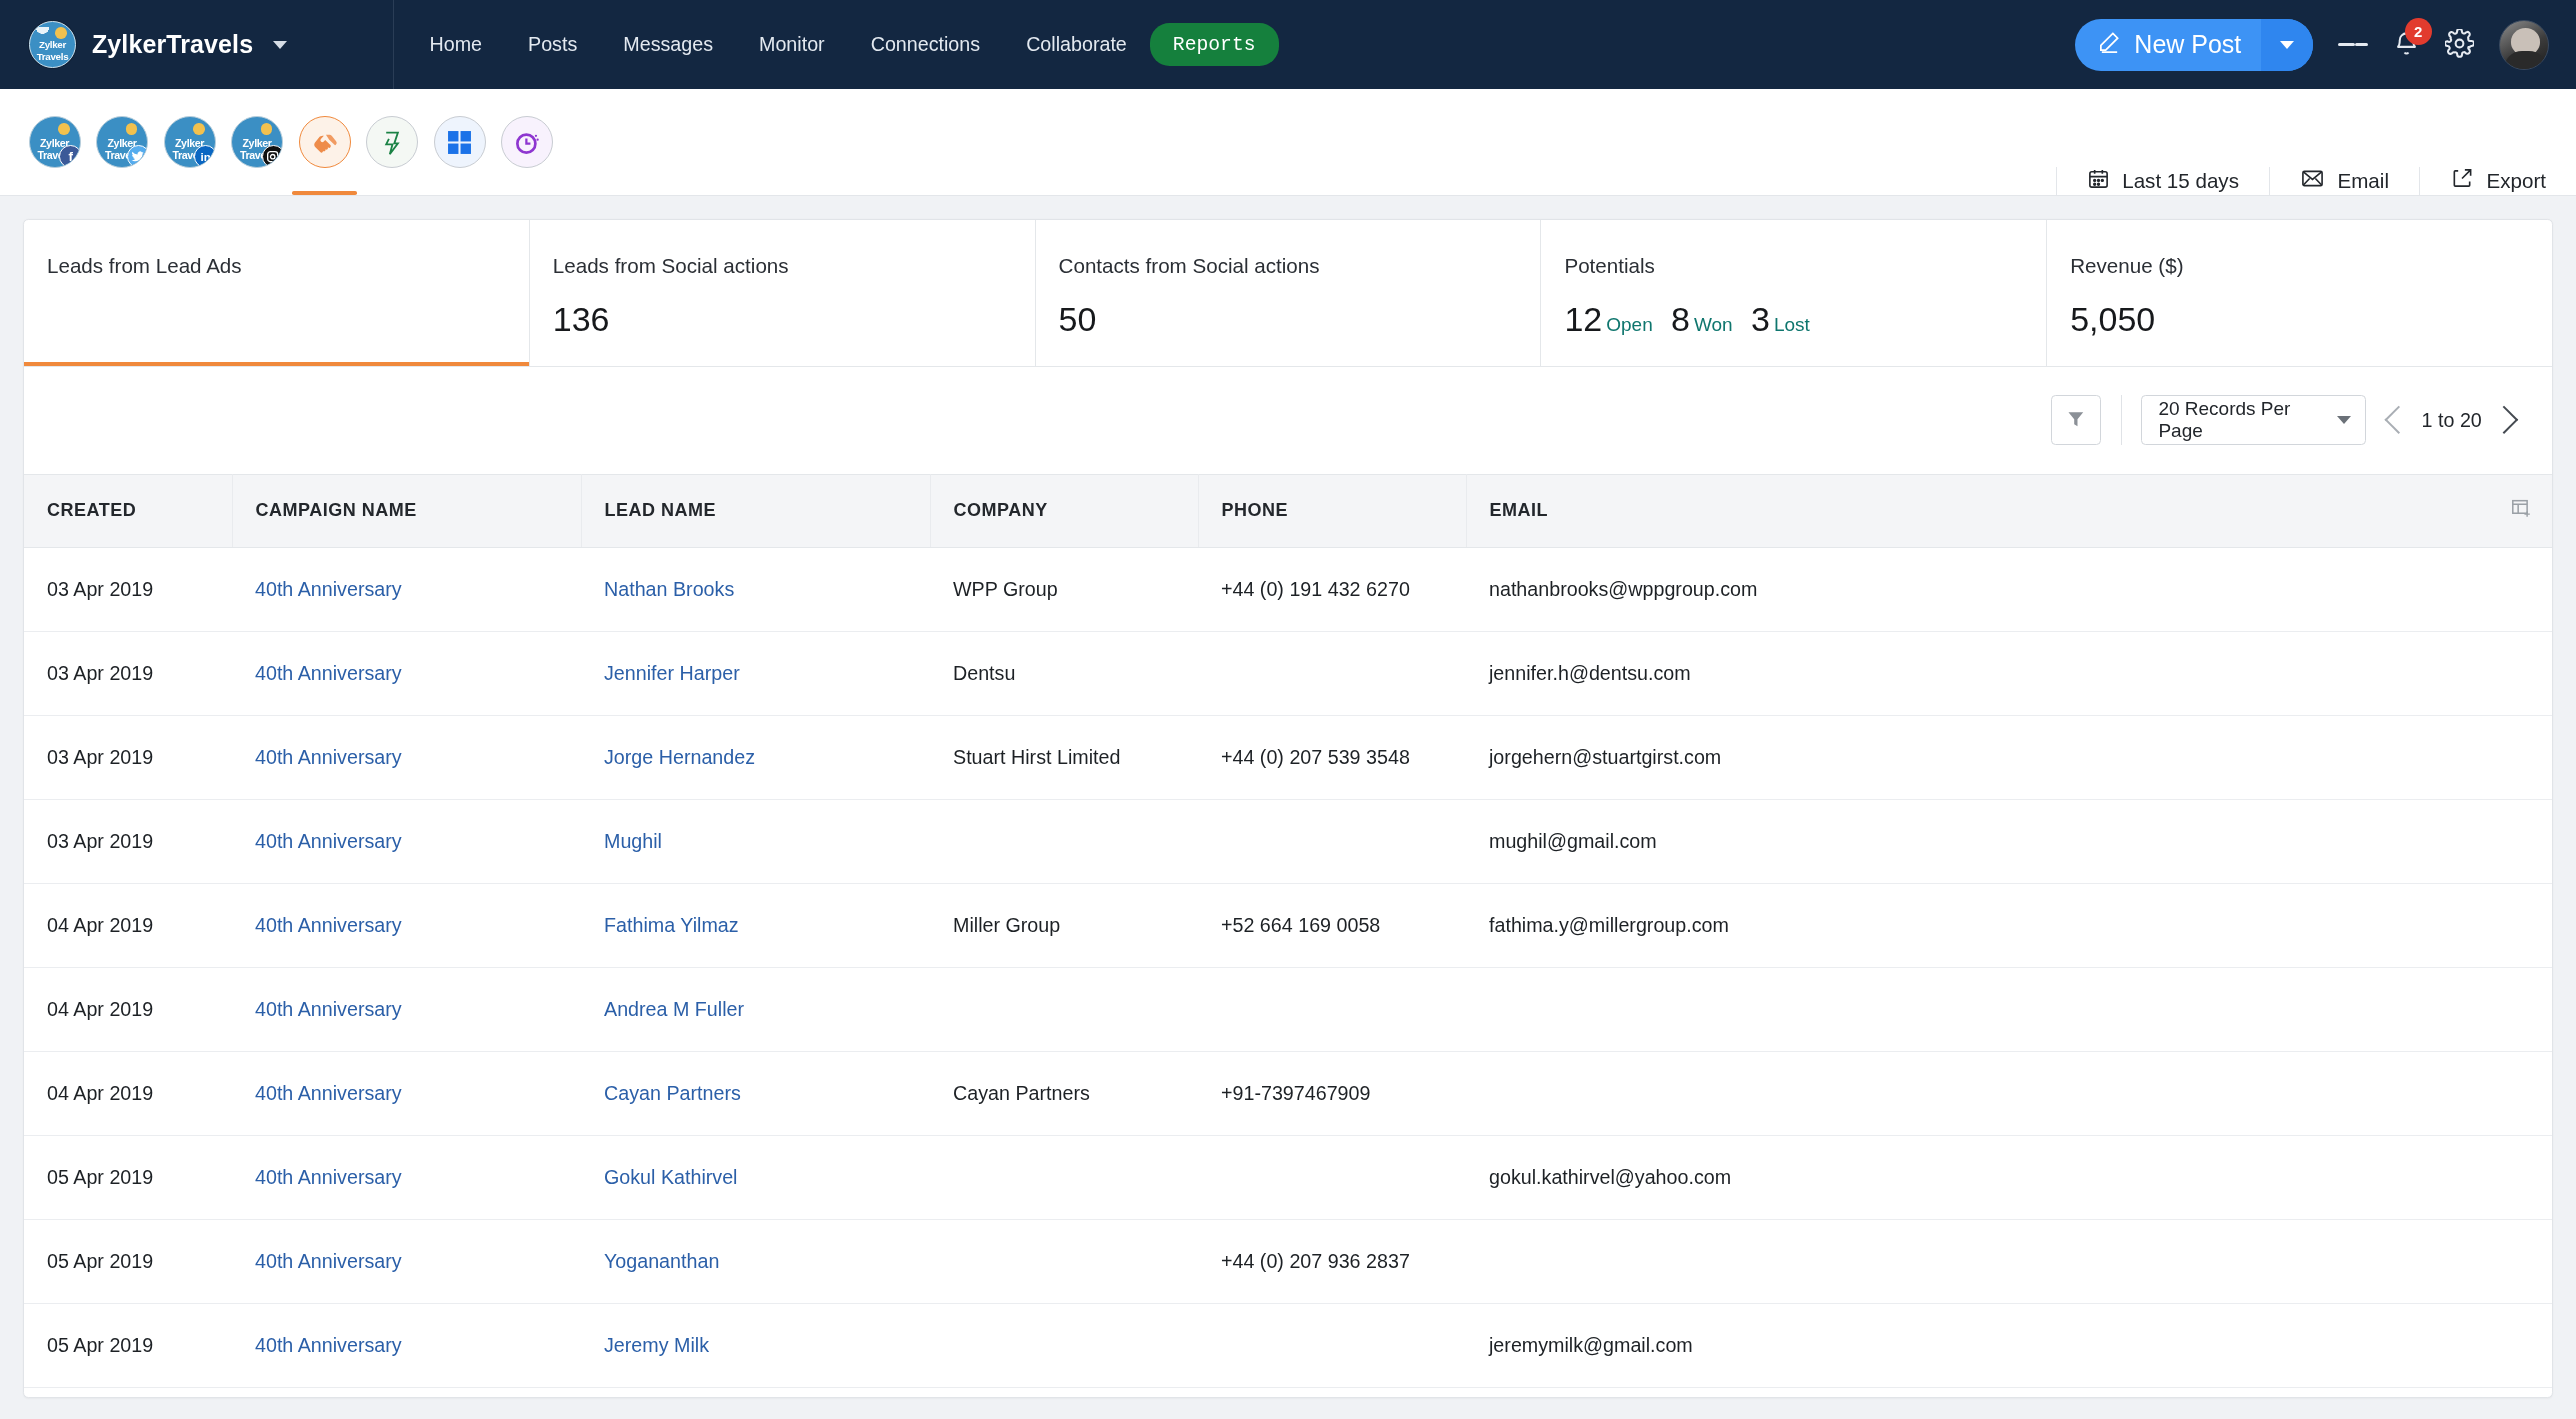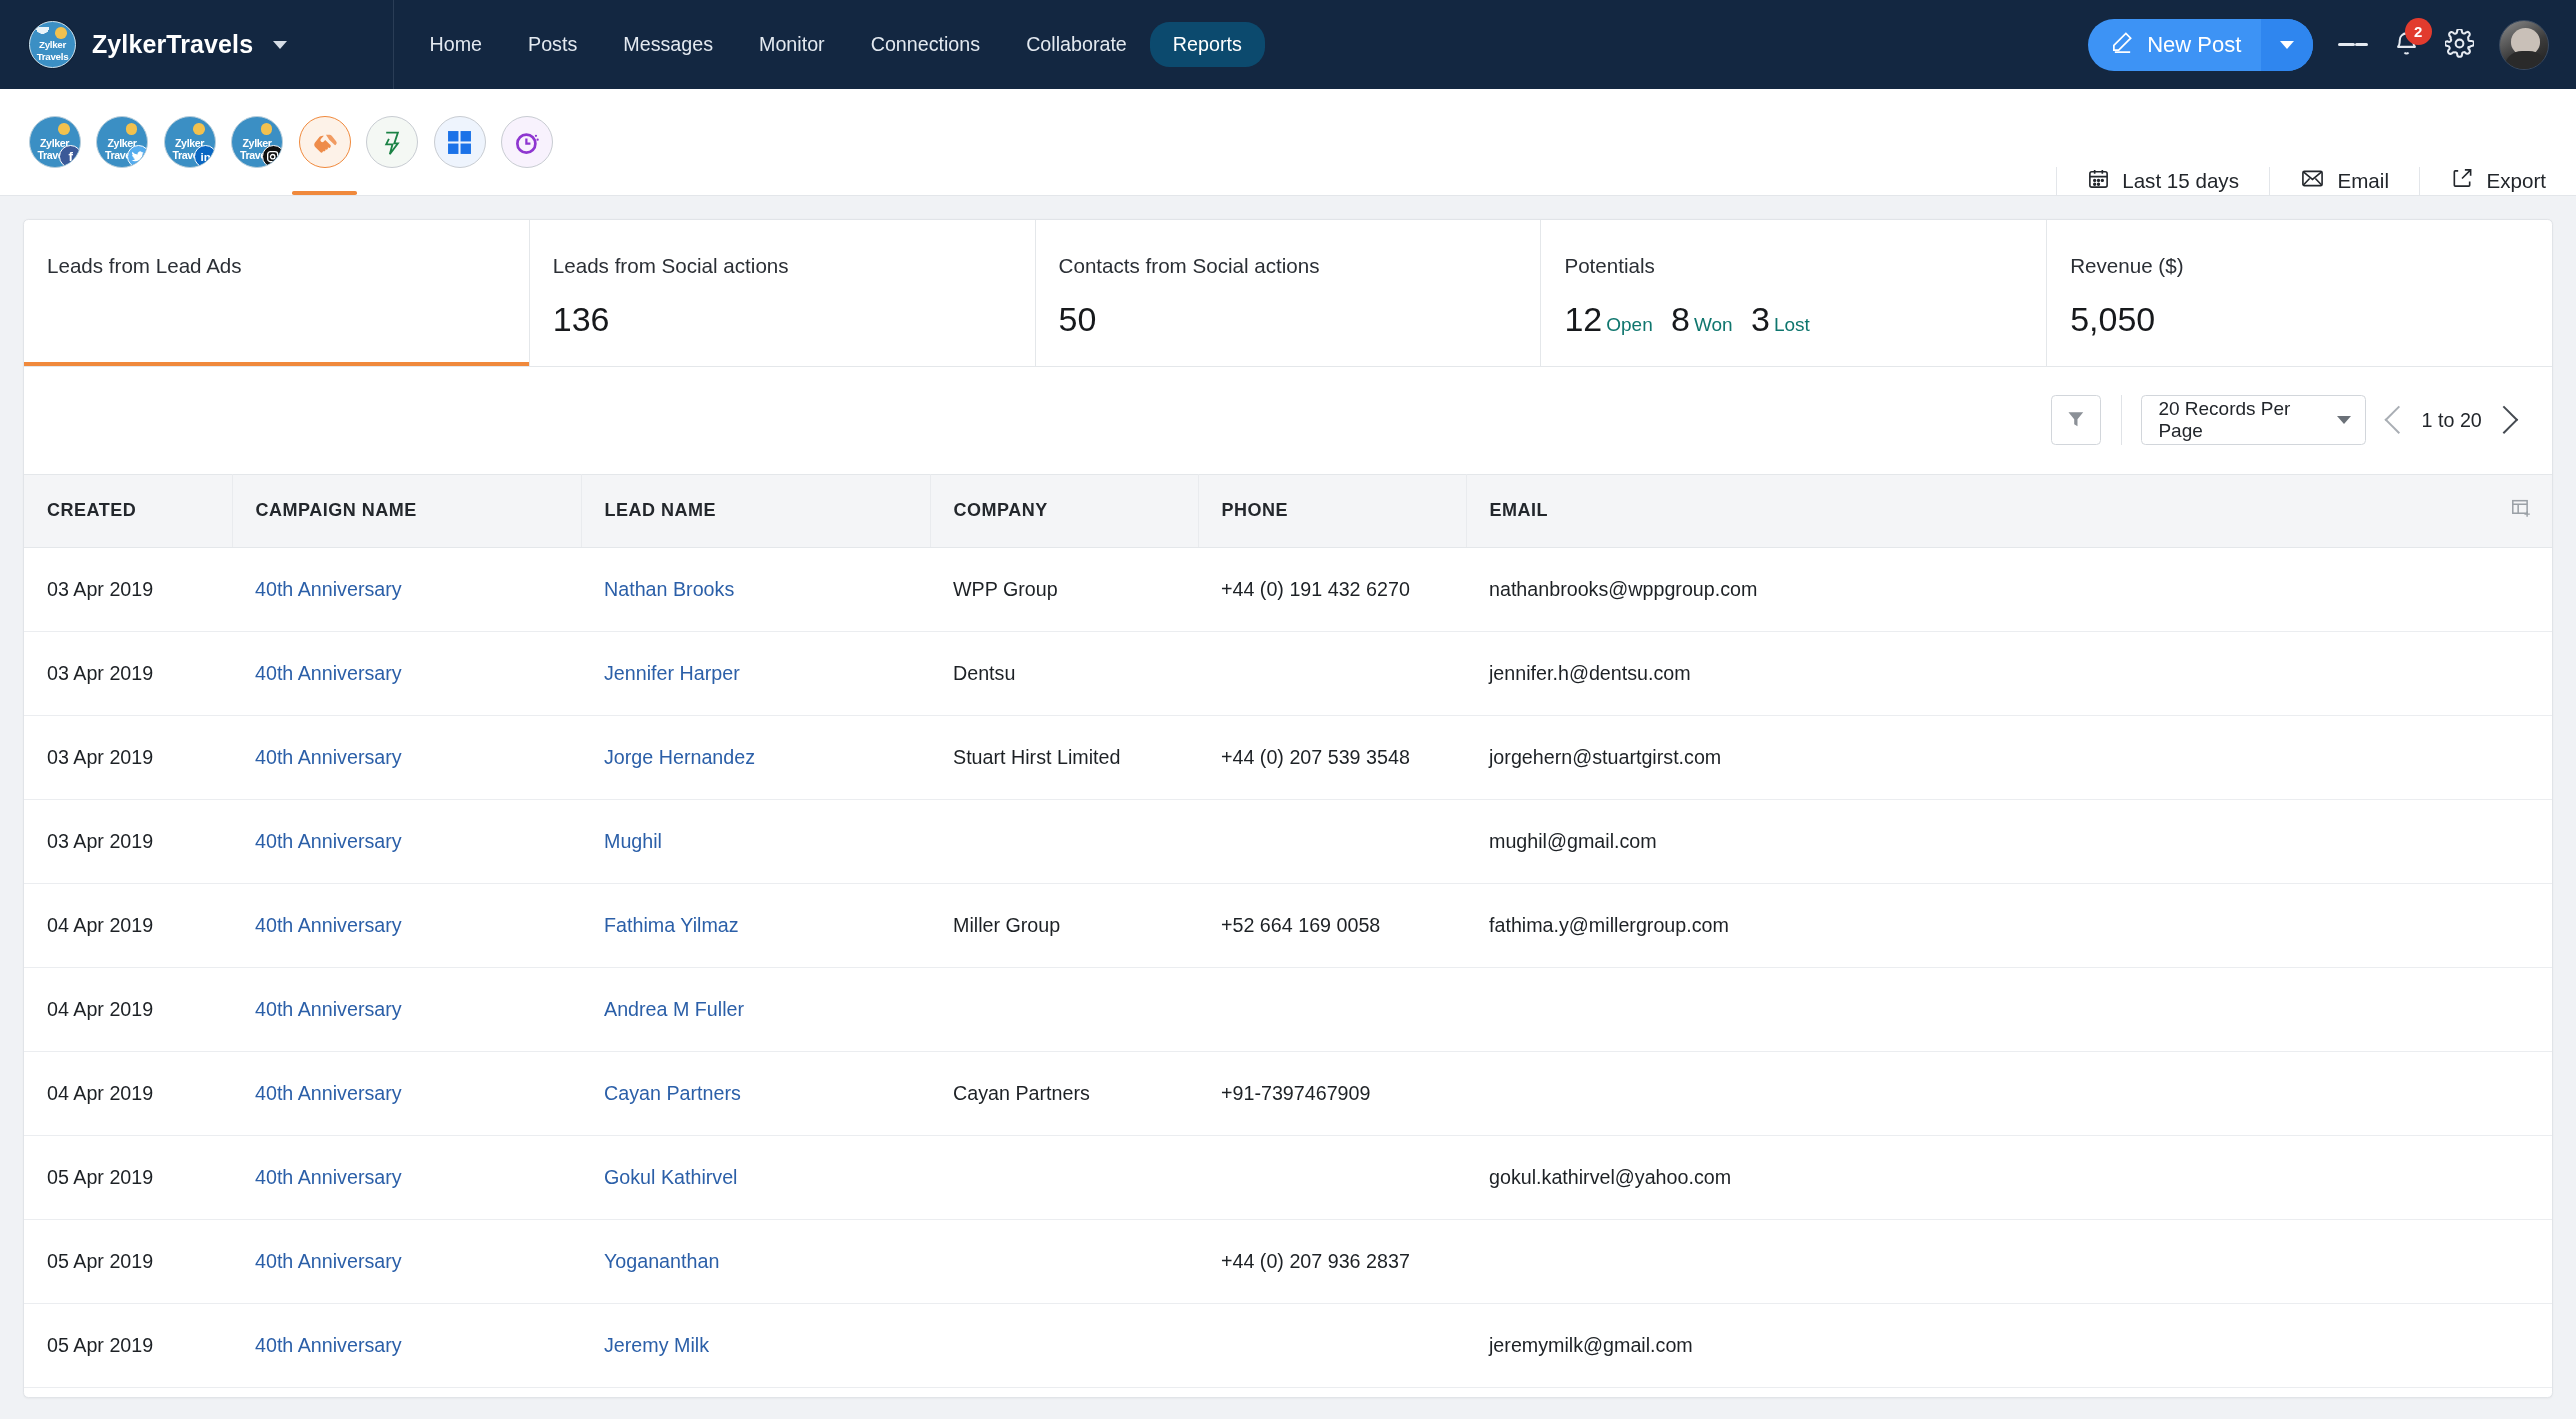--- a/index.html
+++ b/index.html
@@ -54,35 +54,35 @@
     width: 0; height: 0; border-left: 7.2px solid transparent;
     border-right: 7.2px solid transparent; border-top: 8px solid #d6dde6;
     margin-left: 3.6px;
   }
 
   .mainmenu { display: flex; align-items: center; gap: 0; padding-left: 12.5px; }
   .mainmenu a {
     color: #e3e9f0; font-size: 19.7px; text-decoration: none;
     padding: 10.7px 23px; border-radius: 19.7px; white-space: nowrap;
   }
-  .mainmenu a.active { background: #0c4a6e; color: #fff; }
+  .mainmenu a.active { background: #15803d; color: #fff; font-family: Liberation Mono, monospace; }
 
   .topright {
     position: absolute; right: 27px; top: 0; height: 100%;
     display: flex; align-items: center; gap: 25px;
   }
   .newpost {
     display: flex; align-items: center; height: 52px;
     background: #3d93f5; border-radius: 26px; overflow: hidden;
     cursor: pointer;
   }
   .newpost-main {
     display: flex; align-items: center; gap: 13px;
     padding: 0 19.7px 0 23px; height: 100%;
-    color: #fff; font-size: 22px; white-space: nowrap;
+    color: #fff; font-size: 25px; white-space: nowrap;
   }
   .newpost-split {
     width: 52px; height: 100%; background: #2f86ef;
     display: flex; align-items: center; justify-content: center;
   }
   .icon-btn { cursor: pointer; display: flex; align-items: center; justify-content: center; }
   .hamburger { width: 30px; }
   .hamburger span {
     display: block; height: 2.7px; background: #e5eaf1; border-radius: 1.8px; margin: 4.5px 0;
   }

